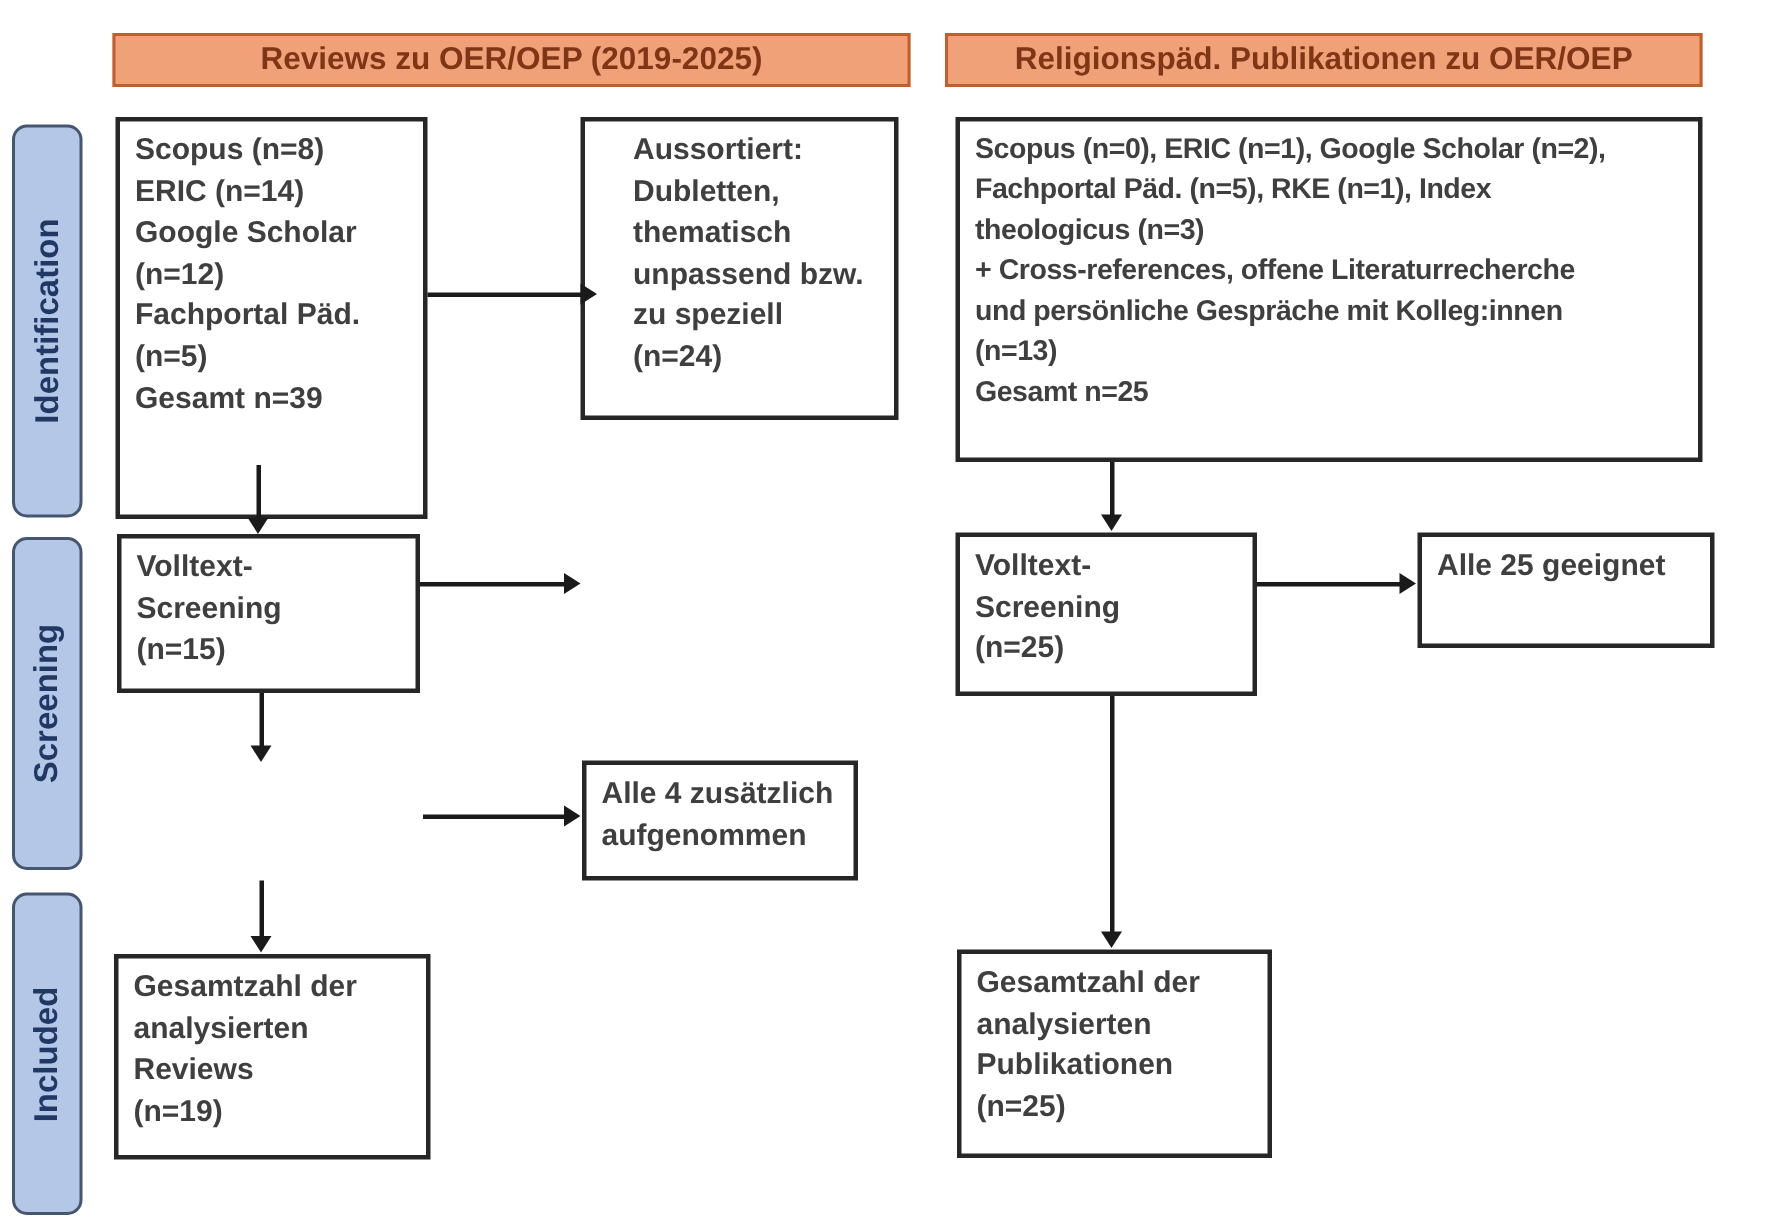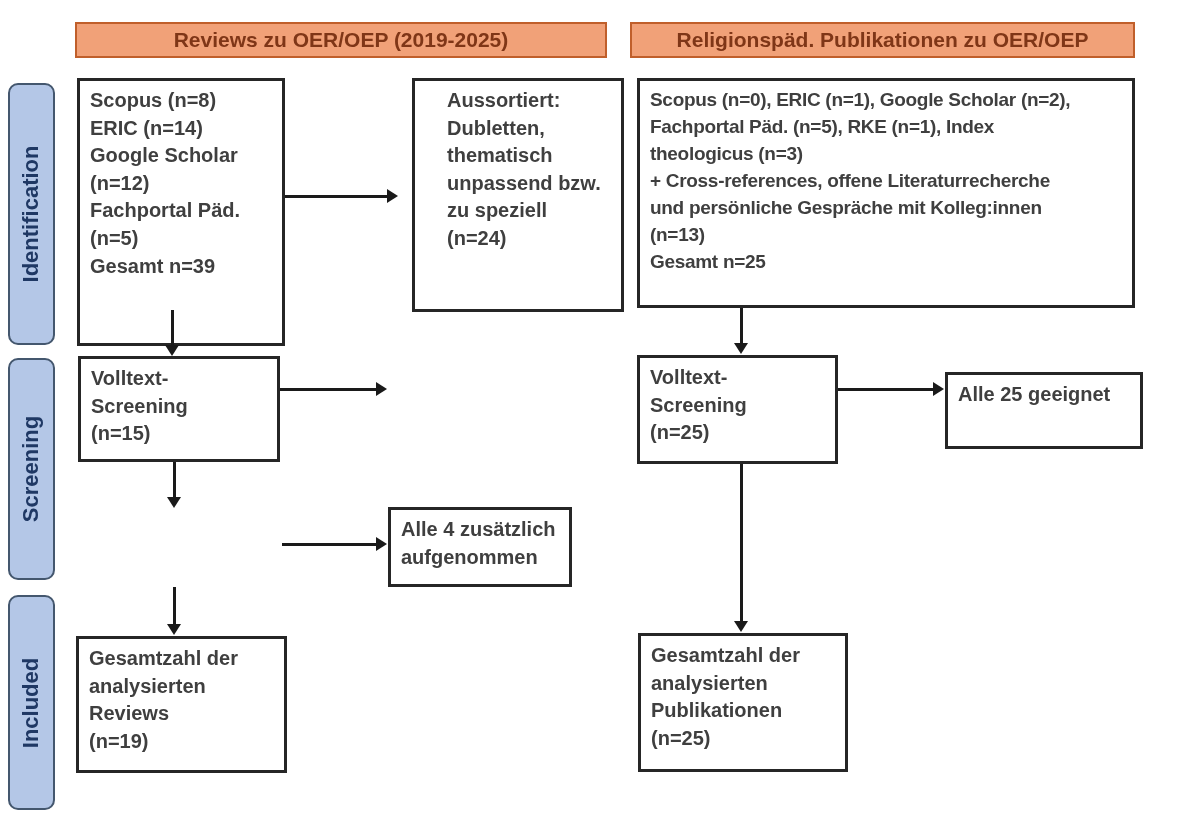--- a/index.html
+++ b/index.html
@@ -66,21 +66,21 @@
     <span>Included</span>
   </div>
 
   <div class="flowbox" style="left:77px; top:78px; width:208px; height:268px;">Scopus (n=8)
 ERIC (n=14)
 Google Scholar
 (n=12)
 Fachportal Päd.
 (n=5)
 Gesamt n=39</div>
-  <div class="flowbox" style="left:412px; top:78px; width:212px; height:234px;padding-left:32px;">Aussortiert:
+  <div class="flowbox" style="left:387px; top:78px; width:212px; height:202px;padding-left:32px;">Aussortiert:
 Dubletten,
 thematisch
 unpassend bzw.
 zu speziell
 (n=24)</div>
   <div class="flowbox" style="left:78px; top:356px; width:202px; height:106px;">Volltext-
 Screening
 (n=15)</div>
   <div class="flowbox" style="left:388px; top:507px; width:184px; height:80px;">Alle 4 zusätzlich
 aufgenommen</div>
@@ -92,21 +92,21 @@
   <div class="flowbox small-text" style="left:637px; top:78px; width:498px; height:230px;">Scopus (n=0), ERIC (n=1), Google Scholar (n=2),
 Fachportal Päd. (n=5), RKE (n=1), Index
 theologicus (n=3)
 + Cross-references, offene Literaturrecherche
 und persönliche Gespräche mit Kolleg:innen
 (n=13)
 Gesamt n=25</div>
   <div class="flowbox" style="left:637px; top:355px; width:201px; height:109px;">Volltext-
 Screening
 (n=25)</div>
-  <div class="flowbox" style="left:945px; top:355px; width:198px; height:77px;margin-top:17px;">Alle 25 geeignet</div>
+  <div class="flowbox" style="left:945px; top:355px; width:198px; height:77px;">Alle 25 geeignet</div>
   <div class="flowbox" style="left:638px; top:633px; width:210px; height:139px;">Gesamtzahl der
 analysierten
 Publikationen
 (n=25)</div>
 
   <div class="arrow-h" style="left:285px; top:195px; width:103px;"></div>
   <div class="arrow-v" style="left:171px; top:310px; height:36px;"></div>
   <div class="arrow-h" style="left:280px; top:388px; width:97px;"></div>
   <div class="arrow-v" style="left:173px; top:462px; height:36px;"></div>
   <div class="arrow-h" style="left:282px; top:543px; width:95px;"></div>

